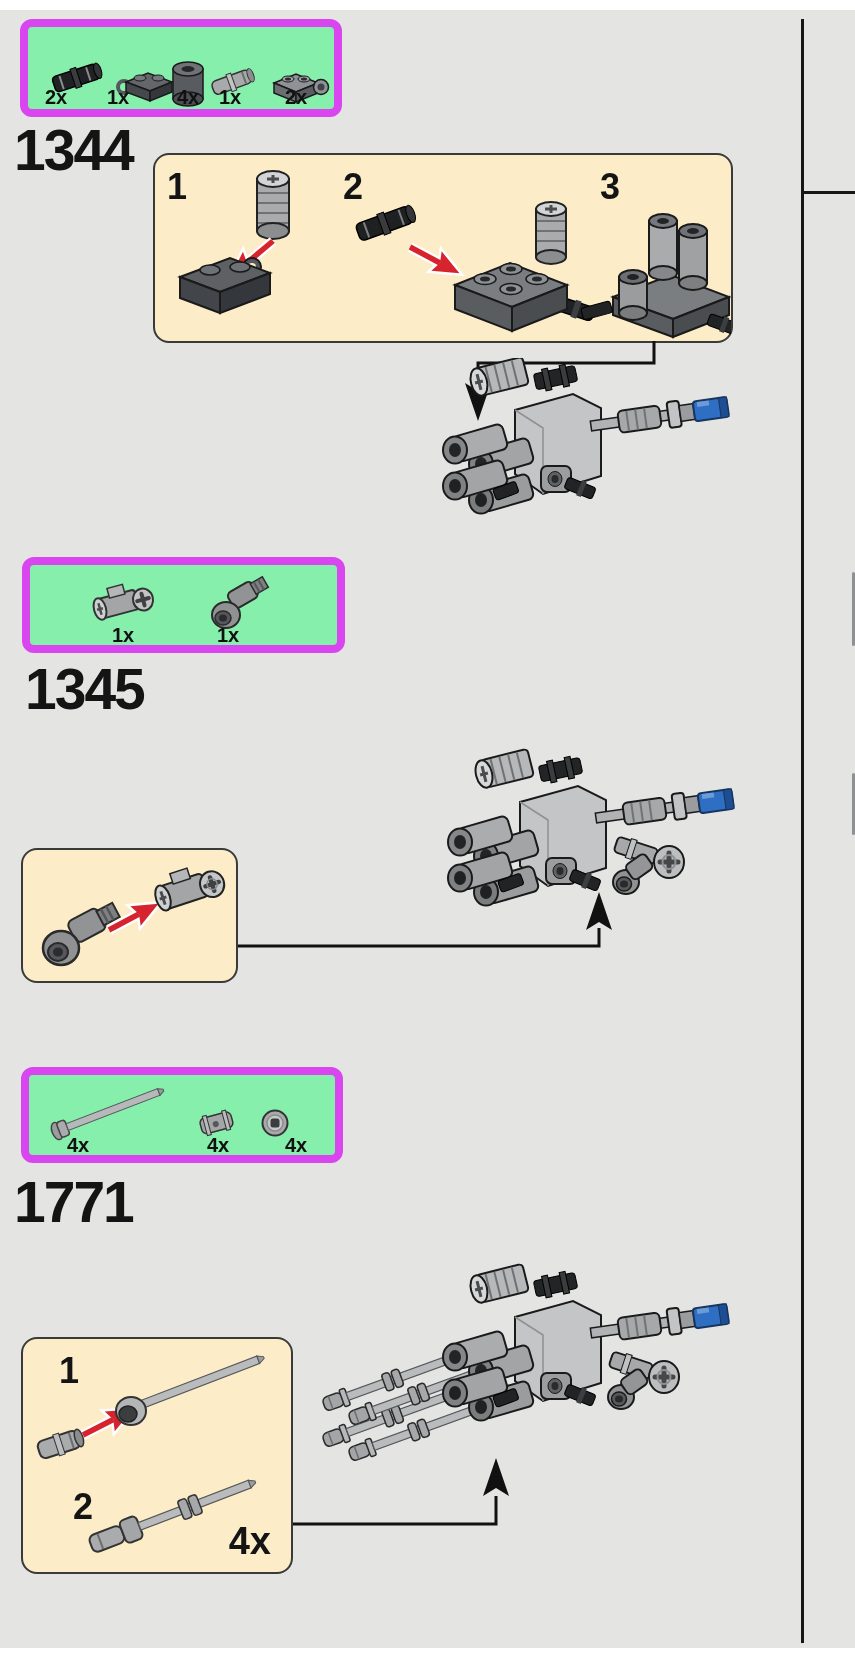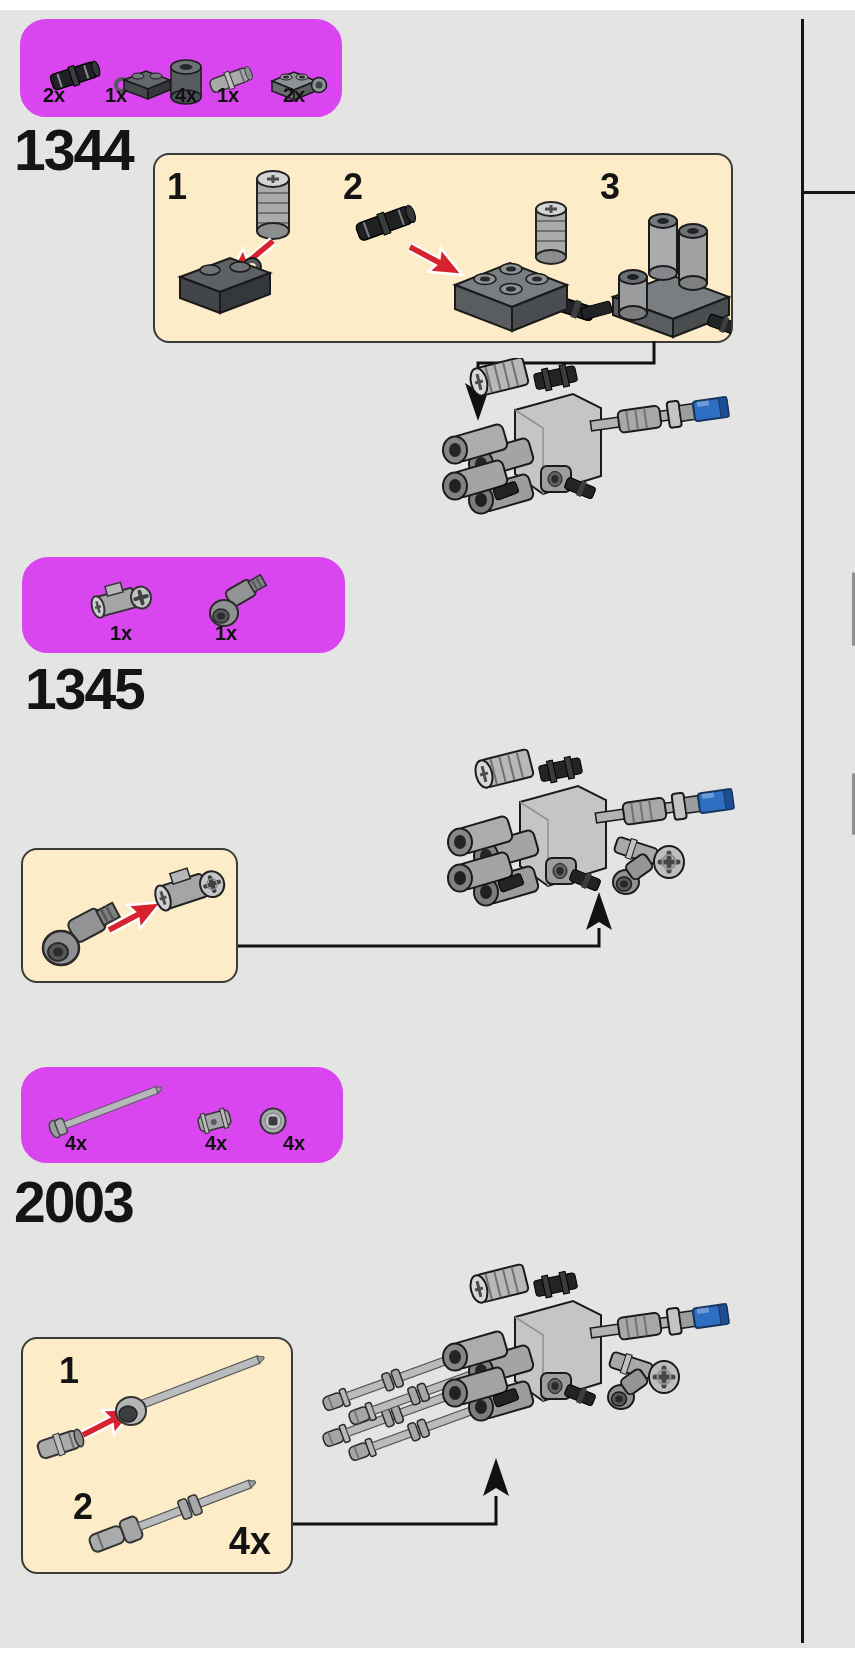--- a/index.html
+++ b/index.html
@@ -2,21 +2,21 @@
 <html><head>
 <meta charset="utf-8">
 <style>
   html,body{margin:0;padding:0;}
   body{width:855px;height:1669px;position:relative;background:#ffffff;
        font-family:"Liberation Sans",sans-serif;overflow:hidden;}
   .content{position:absolute;left:0;top:10px;width:855px;height:1638px;background:#e4e5e3;}
   .vdivider{position:absolute;left:801px;top:19px;width:3px;height:1624px;background:#161616;}
   .hdivider{position:absolute;left:803px;top:191px;width:52px;height:3px;background:#161616;}
   .edge-frag{position:absolute;width:3px;background:#8f9092;border-radius:2px;}
-  .parts-box{position:absolute;background:#d946ef;border:6px solid #d946ef;border-radius:26px;box-sizing:border-box;}
+  .parts-box{position:absolute;background:#86efac;border:8px solid #d946ef;border-radius:12px;box-sizing:border-box;}
   .sub-box{position:absolute;background:#fcecc8;border:2px solid #3a3a3a;border-radius:16px;box-sizing:border-box;}
   .stepnum{position:absolute;font-weight:700;font-size:57px;line-height:1;color:#141414;letter-spacing:-2px;}
   .qty{position:absolute;font-weight:700;font-size:20px;line-height:1;color:#111;transform:translateX(-50%);}
   .subnum{position:absolute;font-weight:700;font-size:36px;line-height:1;color:#141414;}
   .mult{position:absolute;font-weight:700;font-size:38px;line-height:1;color:#141414;}
   svg{display:block;}
   .fill{position:absolute;left:0;top:0;}
 </style>
 </head>
 <body>
@@ -391,21 +391,21 @@
       <circle cx="0" cy="0" r="12.5" fill="#a7a9ab" stroke="#333" stroke-width="2"></circle>
       <circle cx="0" cy="0" r="8" fill="#c6c8ca" stroke="#8a8c8e" stroke-width="1.5"></circle>
       <rect x="-4.5" y="-4.5" width="9" height="9" rx="2.5" fill="#3a3c3e"></rect>
     </g>
   </svg>
   <div class="qty" style="left:49px;top:60px;">4x</div>
   <div class="qty" style="left:189px;top:60px;">4x</div>
   <div class="qty" style="left:267px;top:60px;">4x</div>
 </div>
 
-<div class="stepnum" style="left:14px;top:1174px;">2003</div>
+<div class="stepnum" style="left:14px;top:1174px;">1771</div>
 
 <div class="sub-box" style="left:21px;top:1337px;width:272px;height:237px;">
   <svg class="fill" width="268" height="233" viewBox="0 0 268 233">
 
     <g transform="translate(16,112) rotate(-18)">
       <rect x="0" y="-9" width="42" height="18" rx="6" fill="#a9abad" stroke="#333" stroke-width="2"></rect>
       <rect x="18" y="-11" width="6" height="22" fill="#bcbec0" stroke="#333" stroke-width="1"></rect>
       <line x1="34" y1="-8" x2="34" y2="8" stroke="#6b6d6f" stroke-width="2"></line>
       <ellipse cx="42" cy="0" rx="4" ry="9" fill="#8b8d8f" stroke="#333" stroke-width="1.5"></ellipse>
     </g>

